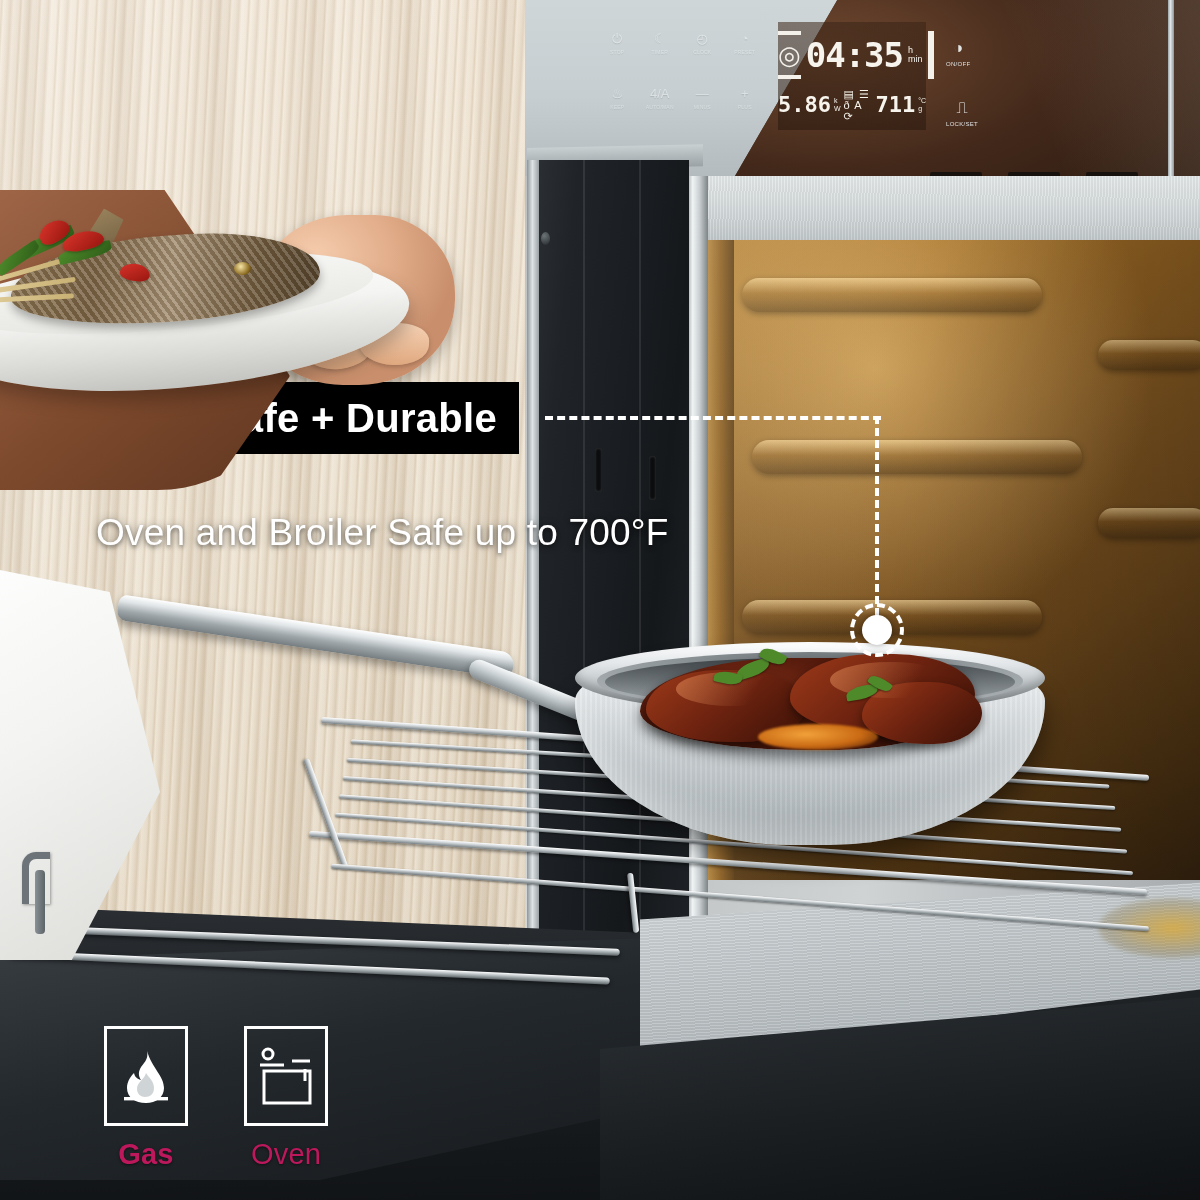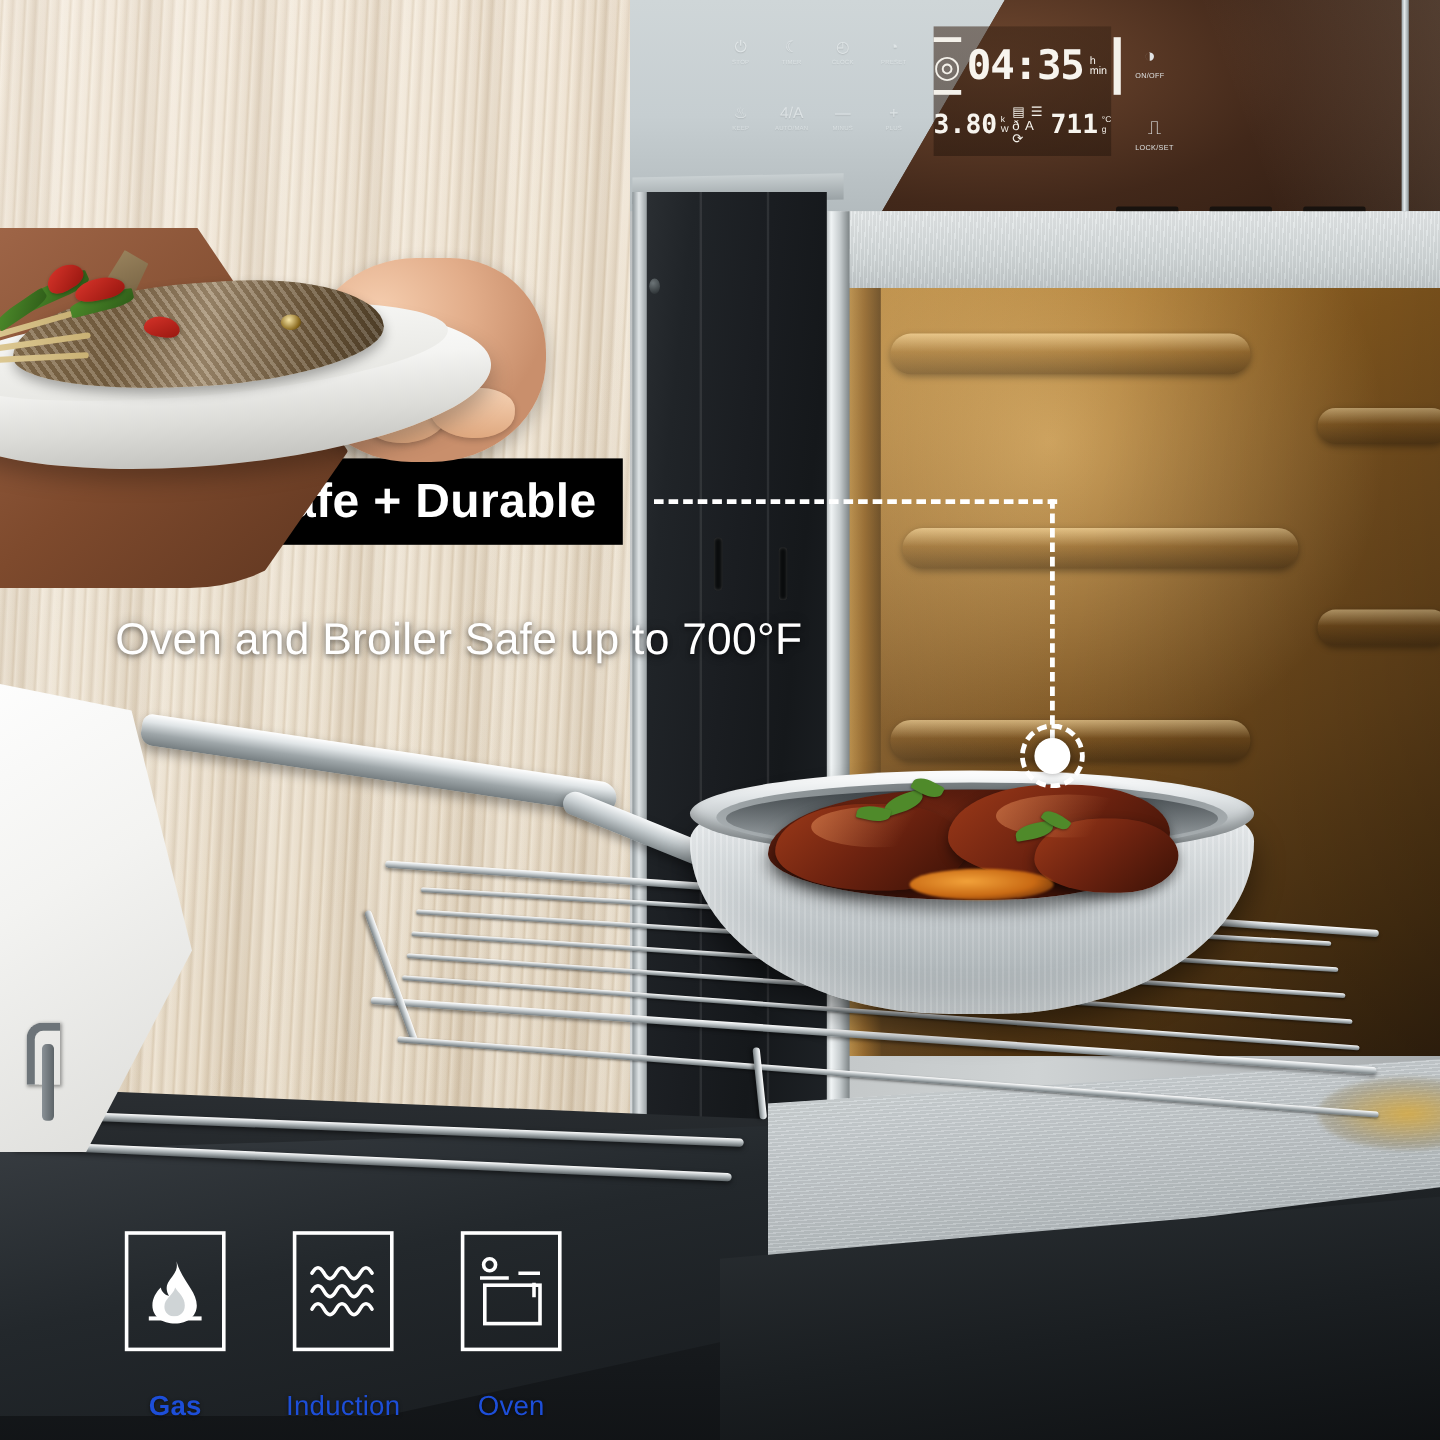--- a/index.html
+++ b/index.html
@@ -397,21 +397,21 @@
   }
   .compat-item{
     width:140px;display:flex;flex-direction:column;align-items:center;
   }
   .compat-box{
     width:84px;height:100px;border:3px solid #ffffff;
     display:flex;align-items:center;justify-content:center;
     position:relative;
   }
   .compat-label{
-    margin-top:32px;color:#1d4ed8;font-size:23px;letter-spacing:.2px;
+    margin-top:12px;color:#be185d;font-size:29px;letter-spacing:.2px;
     text-shadow:0 1px 3px rgba(0,0,0,.55);
   }
   .compat-label.bold{font-weight:700;}
 
   
   .ic{width:60px;height:62px;display:block;}
   .ceramic-plate{
     width:62px;height:72px;background:#fff;border-radius:12px;
     display:flex;align-items:center;justify-content:center;
   }
@@ -472,21 +472,21 @@
     <div class="lcd-row1">
       <span class="lcd-glyph">◎</span>
       <span class="lcd-time">04:35</span>
       <span style="display:flex;flex-direction:column;justify-content:center;">
         <span class="lcd-sup">h</span>
         <span class="lcd-sup">min</span>
       </span>
       <span class="lcd-bars"></span>
     </div>
     <div class="lcd-row2">
-      <span class="lcd-num">3.80</span>
+      <span class="lcd-num">5.86</span>
       <span style="display:flex;flex-direction:column;">
         <span class="lcd-mini">k</span>
         <span class="lcd-mini">W</span>
       </span>
       <span class="lcd-sym">▤ ☰ ð A ⟳</span>
       <span class="lcd-num">711</span>
       <span style="display:flex;flex-direction:column;">
         <span class="lcd-mini">°C</span>
         <span class="lcd-mini">g</span>
       </span>
@@ -623,32 +623,20 @@
       <div class="compat-box">
         <svg class="ic" viewBox="0 0 60 62">
           <path d="M31 6c2 9-4 12-7 18-3 6 1 11 1 11s-6-1-7-7c-4 4-7 9-7 15 0 9 8 15 19 15 10 0 18-6 18-15 0-12-12-20-17-37z" fill="#ffffff"></path>
           <path d="M30 28c3 5 8 8 8 15 0 6-4 9-9 9-4 0-8-3-8-8 0-7 7-9 9-16z" fill="#cfd4d6"></path>
           <rect x="8" y="52" width="44" height="3.4" fill="#ffffff"></rect>
         </svg>
       </div>
       <div class="compat-label bold">Gas</div>
     </div>
 
-    <div class="compat-item">
-      <div class="compat-box">
-        <svg class="ic" viewBox="0 0 60 62">
-          <g fill="none" stroke="#ffffff" stroke-width="3" stroke-linecap="round">
-            <path d="M4 16 q5-9 10 0 q5 9 10 0 q5-9 10 0 q5 9 10 0 q5-9 10 0"></path>
-            <path d="M4 31 q5-9 10 0 q5 9 10 0 q5-9 10 0 q5 9 10 0 q5-9 10 0"></path>
-            <path d="M4 46 q5-9 10 0 q5 9 10 0 q5-9 10 0 q5 9 10 0 q5-9 10 0"></path>
-          </g>
-        </svg>
-      </div>
-      <div class="compat-label">Induction</div>
-    </div>
 
 
 
     <div class="compat-item">
       <div class="compat-box">
         <svg class="ic" viewBox="0 0 60 62">
           <g fill="none" stroke="#ffffff" stroke-width="3">
             <circle cx="12" cy="9" r="5"></circle>
             <path d="M4 20 h24"></path>
             <path d="M36 16 h18"></path>

